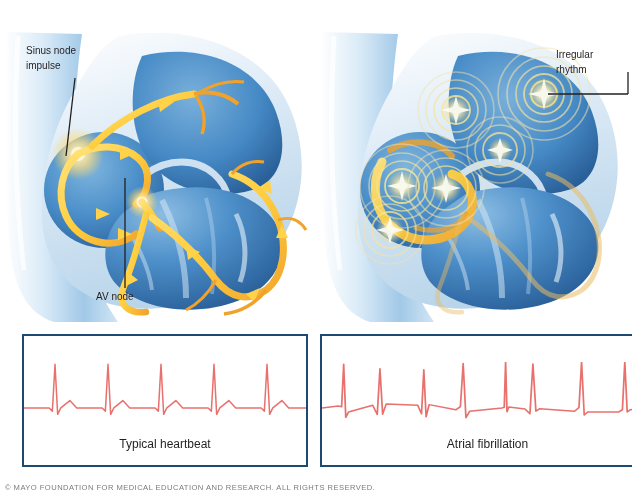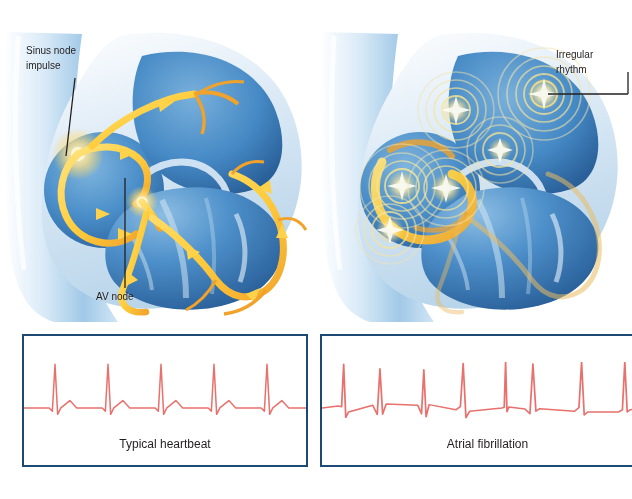--- a/index.html
+++ b/index.html
@@ -354,14 +354,15 @@
     <div class="ecg-caption">Typical heartbeat</div>
   </div>
 
   <div class="ecg-box" id="ecg-box-right">
     <svg class="ecg-trace" viewBox="0 0 287 62" preserveAspectRatio="none">
       <polyline id="trace-afib" fill="none" stroke="#e8716d" stroke-width="1.5" stroke-linejoin="round" stroke-linecap="round" points="0,45.93 14.00,44.01 17.00,44.82 18.80,2.30 20.60,55.37 23.00,50.03 44.00,43.19 44.00,43.19 47.90,52.47 50.24,6.78 52.58,52.13 55.70,41.89 83.00,43.19 83.00,43.19 86.30,51.84 88.28,7.67 90.26,54.72 92.90,42.64 116.00,47.85 116.00,47.85 120.00,44.58 122.40,1.58 124.80,55.70 128.00,49.33 156.00,45.93 156.00,45.93 158.00,45.28 159.20,-0.46 160.40,49.76 162.00,44.94 176.00,46.92 176.00,46.92 180.30,51.71 182.88,1.97 185.46,49.16 188.90,46.72 219.00,49.33 219.00,49.33 222.80,45.52 225.08,-0.13 227.36,52.99 230.40,50.00 257.00,50.03 257.00,50.03 260.47,47.75 262.55,-0.23 264.64,50.04 267.41,47.69 287,44.01"></polyline>
     </svg>
     <div class="ecg-caption">Atrial fibrillation</div>
   </div>
 
+  <div id="footer">© MAYO FOUNDATION FOR MEDICAL EDUCATION AND RESEARCH. ALL RIGHTS RESERVED.</div>
 
 </div>
 
 </body></html>

